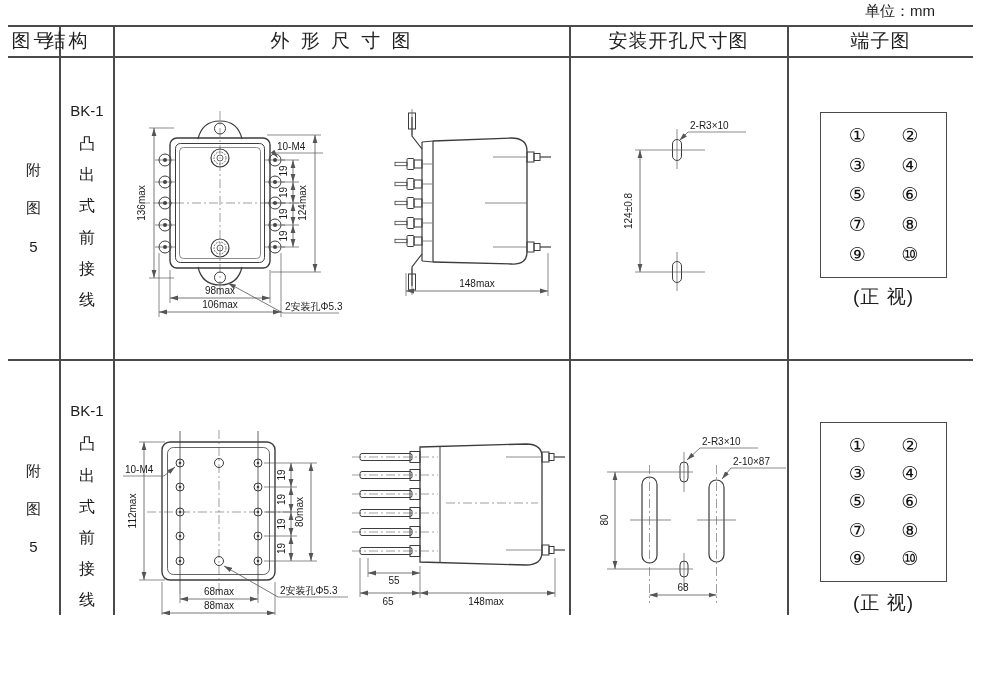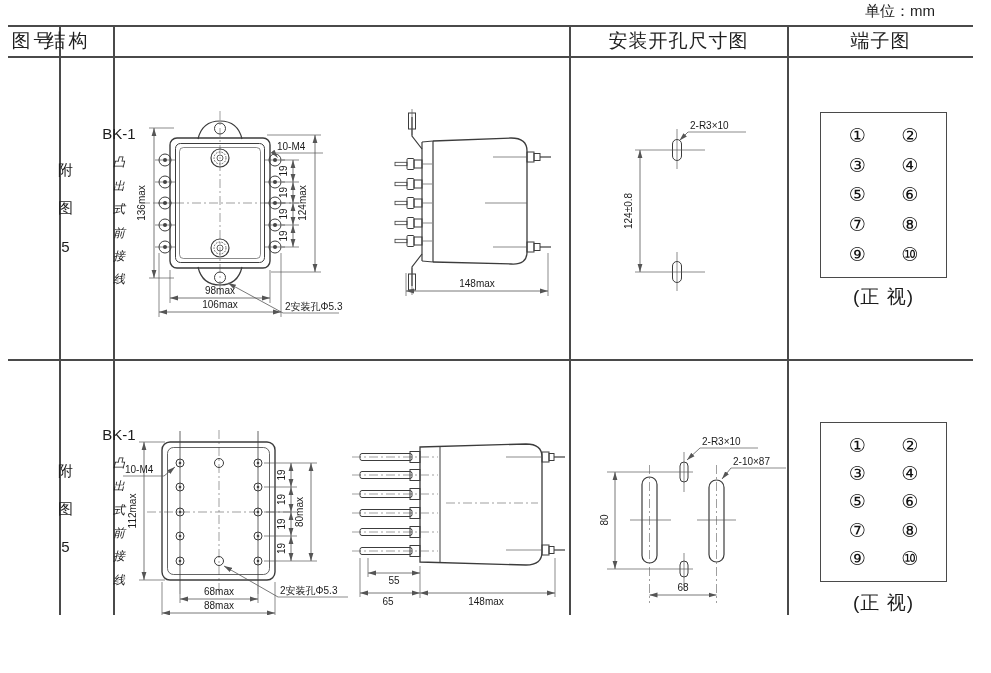--- a/index.html
+++ b/index.html
@@ -3,24 +3,24 @@
 <meta charset="utf-8">
 <style>
   html,body{margin:0;padding:0;background:#fff;}
   #page{position:relative;width:991px;height:615px;background:#ffffff;overflow:hidden;
         font-family:"Liberation Sans","DejaVu Sans",sans-serif;color:#1a1a1a;border-radius:27px;}
   .tline{position:absolute;background:#4a4a4a;}
   .hcell{position:absolute;top:25px;height:32px;line-height:32px;text-align:center;
          font-size:19px;color:#1f1f1f;letter-spacing:3px;}
   .unit{position:absolute;font-size:15px;color:#1f1f1f;text-align:right;}
   .figcell,.structcell{position:absolute;display:flex;flex-direction:column;
-         align-items:center;justify-content:center;padding-left:32px;}
+         align-items:center;justify-content:center;}
   .vtext{width:18px;word-break:break-all;text-align:center;font-size:15px;color:#1c1c1c;}
   .fig-v{line-height:2.55;}
-  .struct-v{line-height:1.95;font-size:12px;font-style:italic;}
+  .struct-v{line-height:1.95;font-size:16px;}
   .model{font-size:15px;margin-bottom:9px;color:#1c1c1c;}
   .termbox{position:absolute;border:1.5px solid #4a4a4a;box-sizing:border-box;
          display:grid;grid-template-columns:1fr 1fr;align-items:center;justify-items:center;
          padding:8px 10px;background:#fff;}
   .termbox span{font-size:19px;color:#111;}
   .caption{position:absolute;text-align:center;font-size:19px;color:#1c1c1c;letter-spacing:1px;}
   svg.drw{position:absolute;overflow:visible;}
   svg.drw text{font-family:"Liberation Sans","DejaVu Sans",sans-serif;font-size:10px;fill:#1b1b1b;}
   .s{stroke:#3c3c3c;fill:none;}
   .s14{stroke-width:1.4;}.s13{stroke-width:1.3;}.s12{stroke-width:1.2;}
@@ -41,20 +41,21 @@
   <div class="tline" style="left:8px;top:56px;width:965px;height:1.5px;"></div>
   <div class="tline" style="left:8px;top:359px;width:965px;height:1.5px;"></div>
   <div class="tline" style="left:8px;top:658px;width:965px;height:2px;"></div>
   <div class="tline" style="left:59px;top:25px;width:1.5px;height:635px;"></div>
   <div class="tline" style="left:113px;top:25px;width:1.5px;height:635px;"></div>
   <div class="tline" style="left:569px;top:25px;width:1.5px;height:635px;"></div>
   <div class="tline" style="left:787px;top:25px;width:1.5px;height:635px;"></div>
 
   <div class="hcell" style="left:8px;width:51px;">图号</div>
   <div class="hcell" style="left:42px;width:53px;">结构</div>
+  <div class="hcell" style="left:114px;width:456px;">外 形 尺 寸 图</div>
   <div class="hcell" style="left:570px;width:217px;letter-spacing:1px;">安装开孔尺寸图</div>
   <div class="hcell" style="left:788px;width:185px;letter-spacing:1px;">端子图</div>
 
   <div class="figcell" style="left:8px;top:57px;width:51px;height:303px;">
     <div class="vtext fig-v">附图5</div>
   </div>
   <div class="structcell" style="left:60px;top:57px;width:54px;height:303px;">
     <div class="model">BK-1</div>
     <div class="vtext struct-v">凸出式前接线</div>
   </div>

